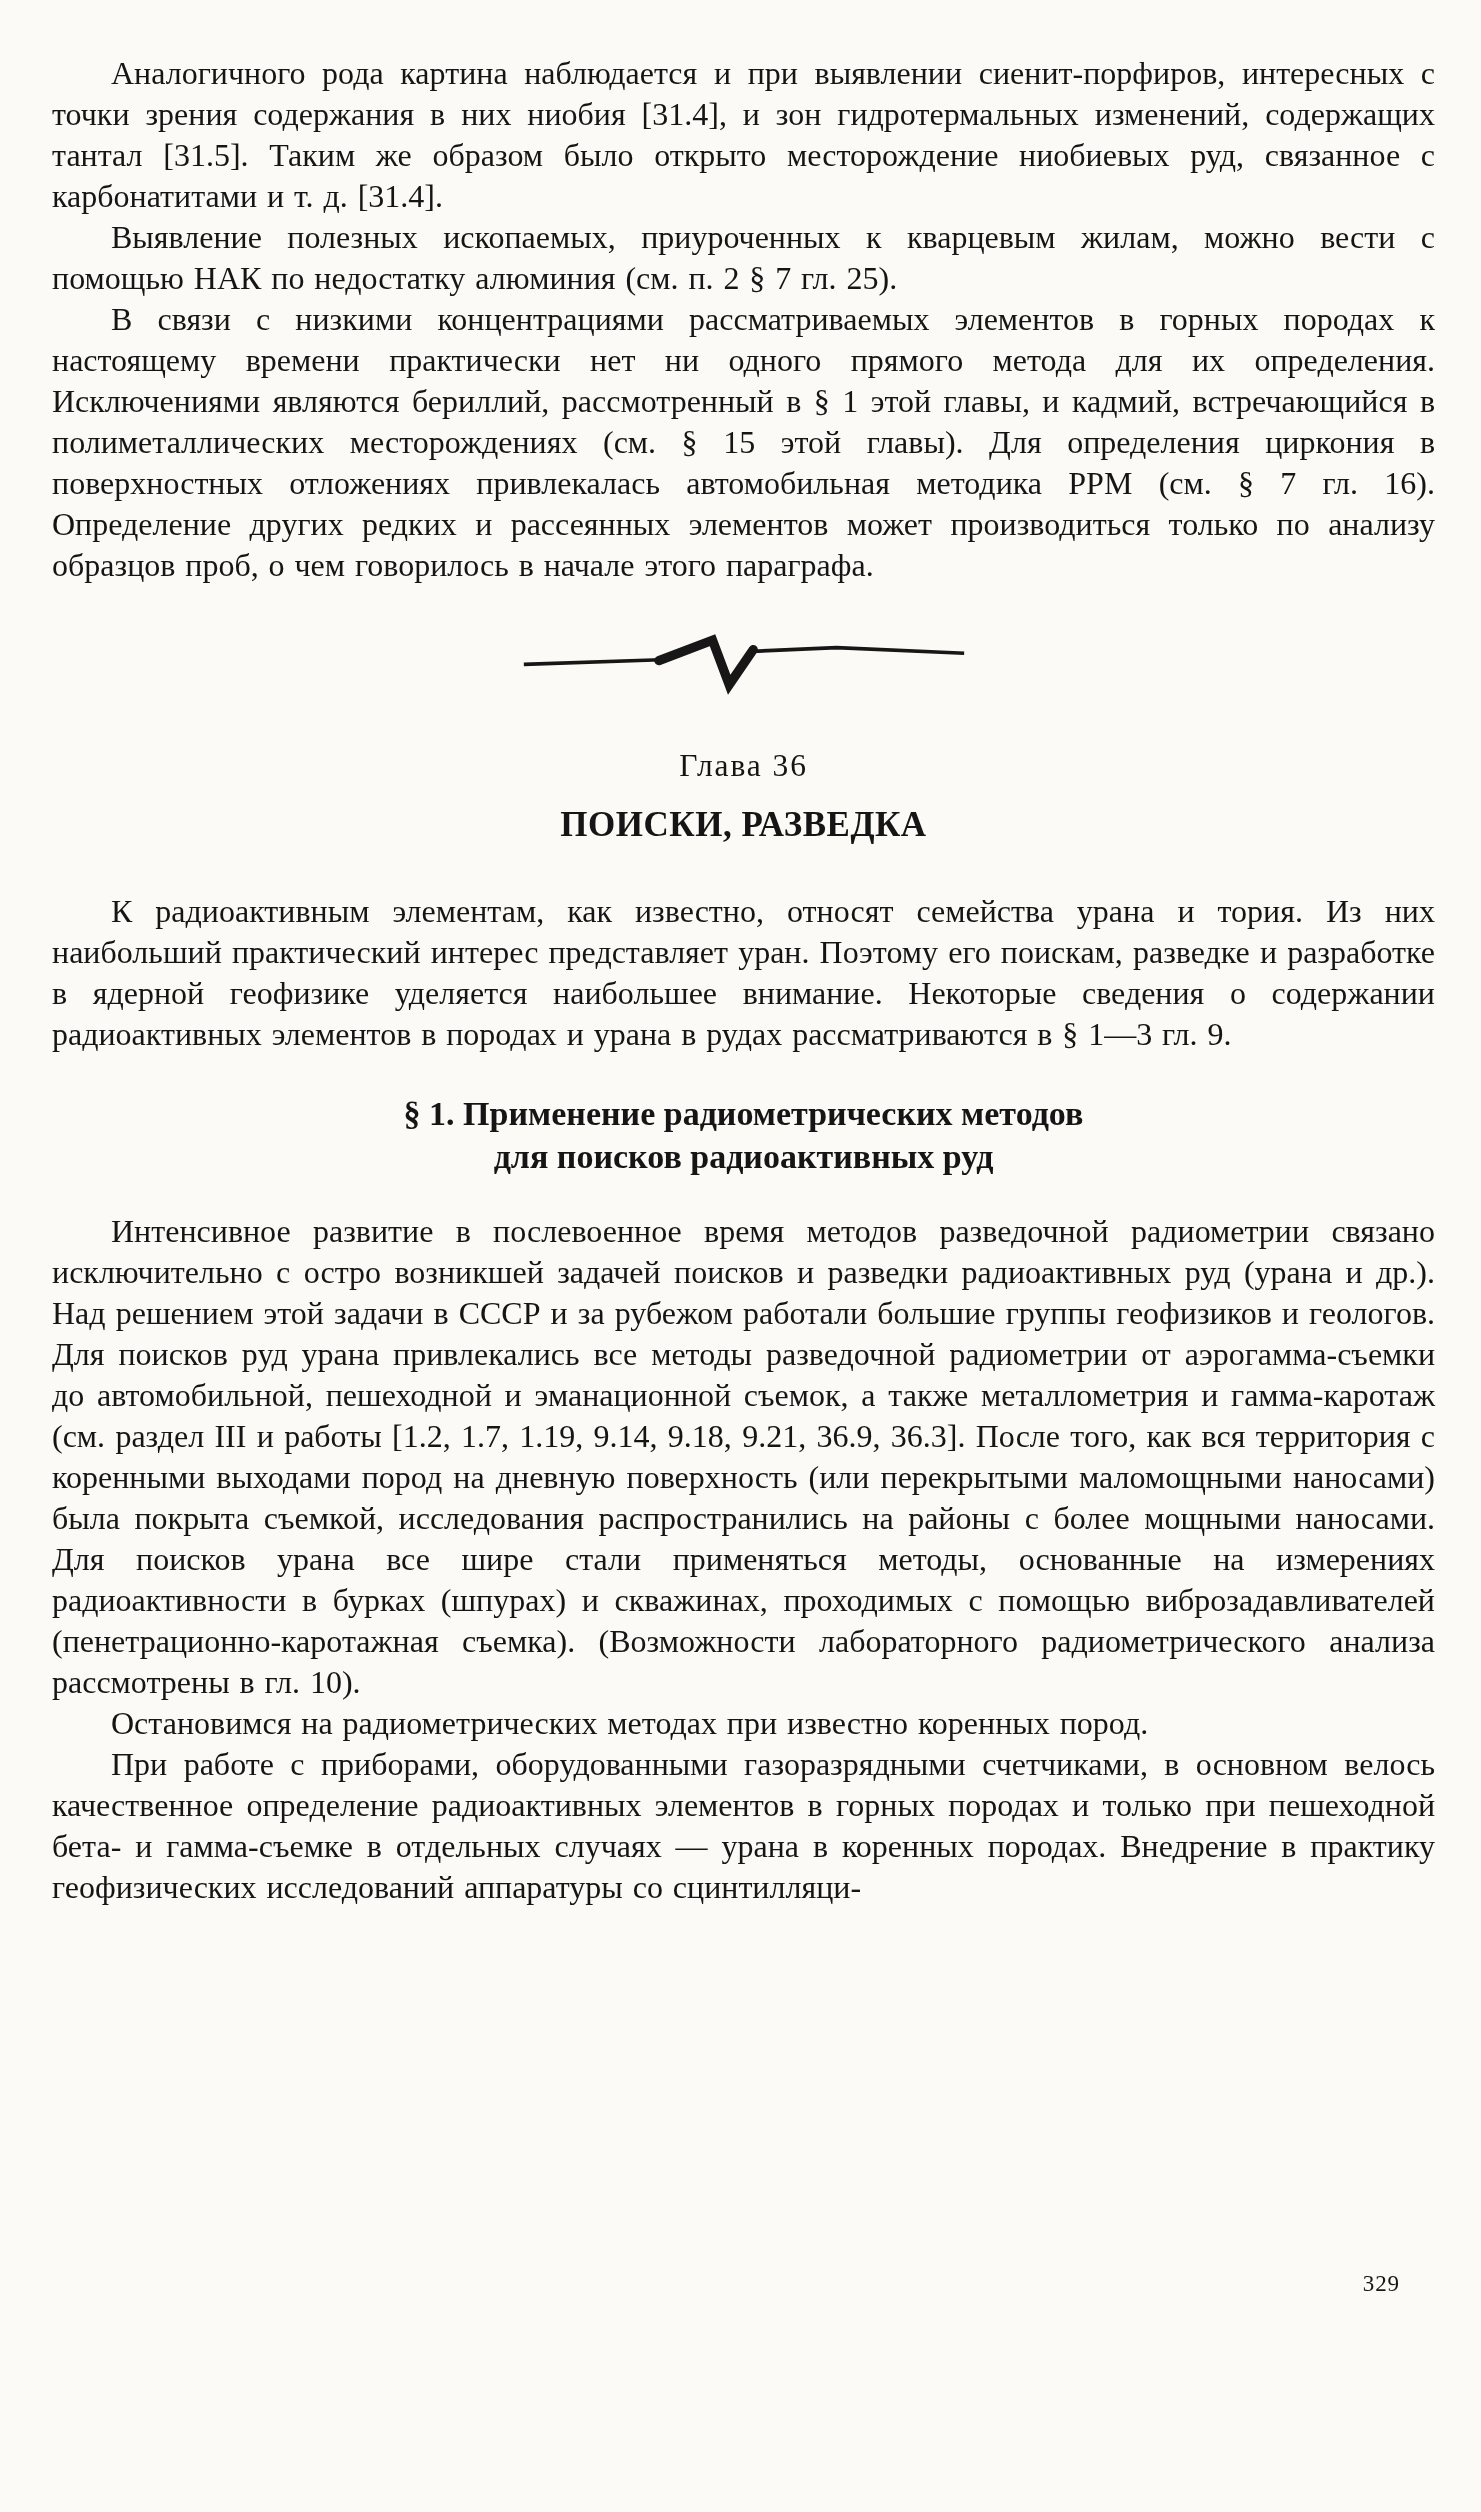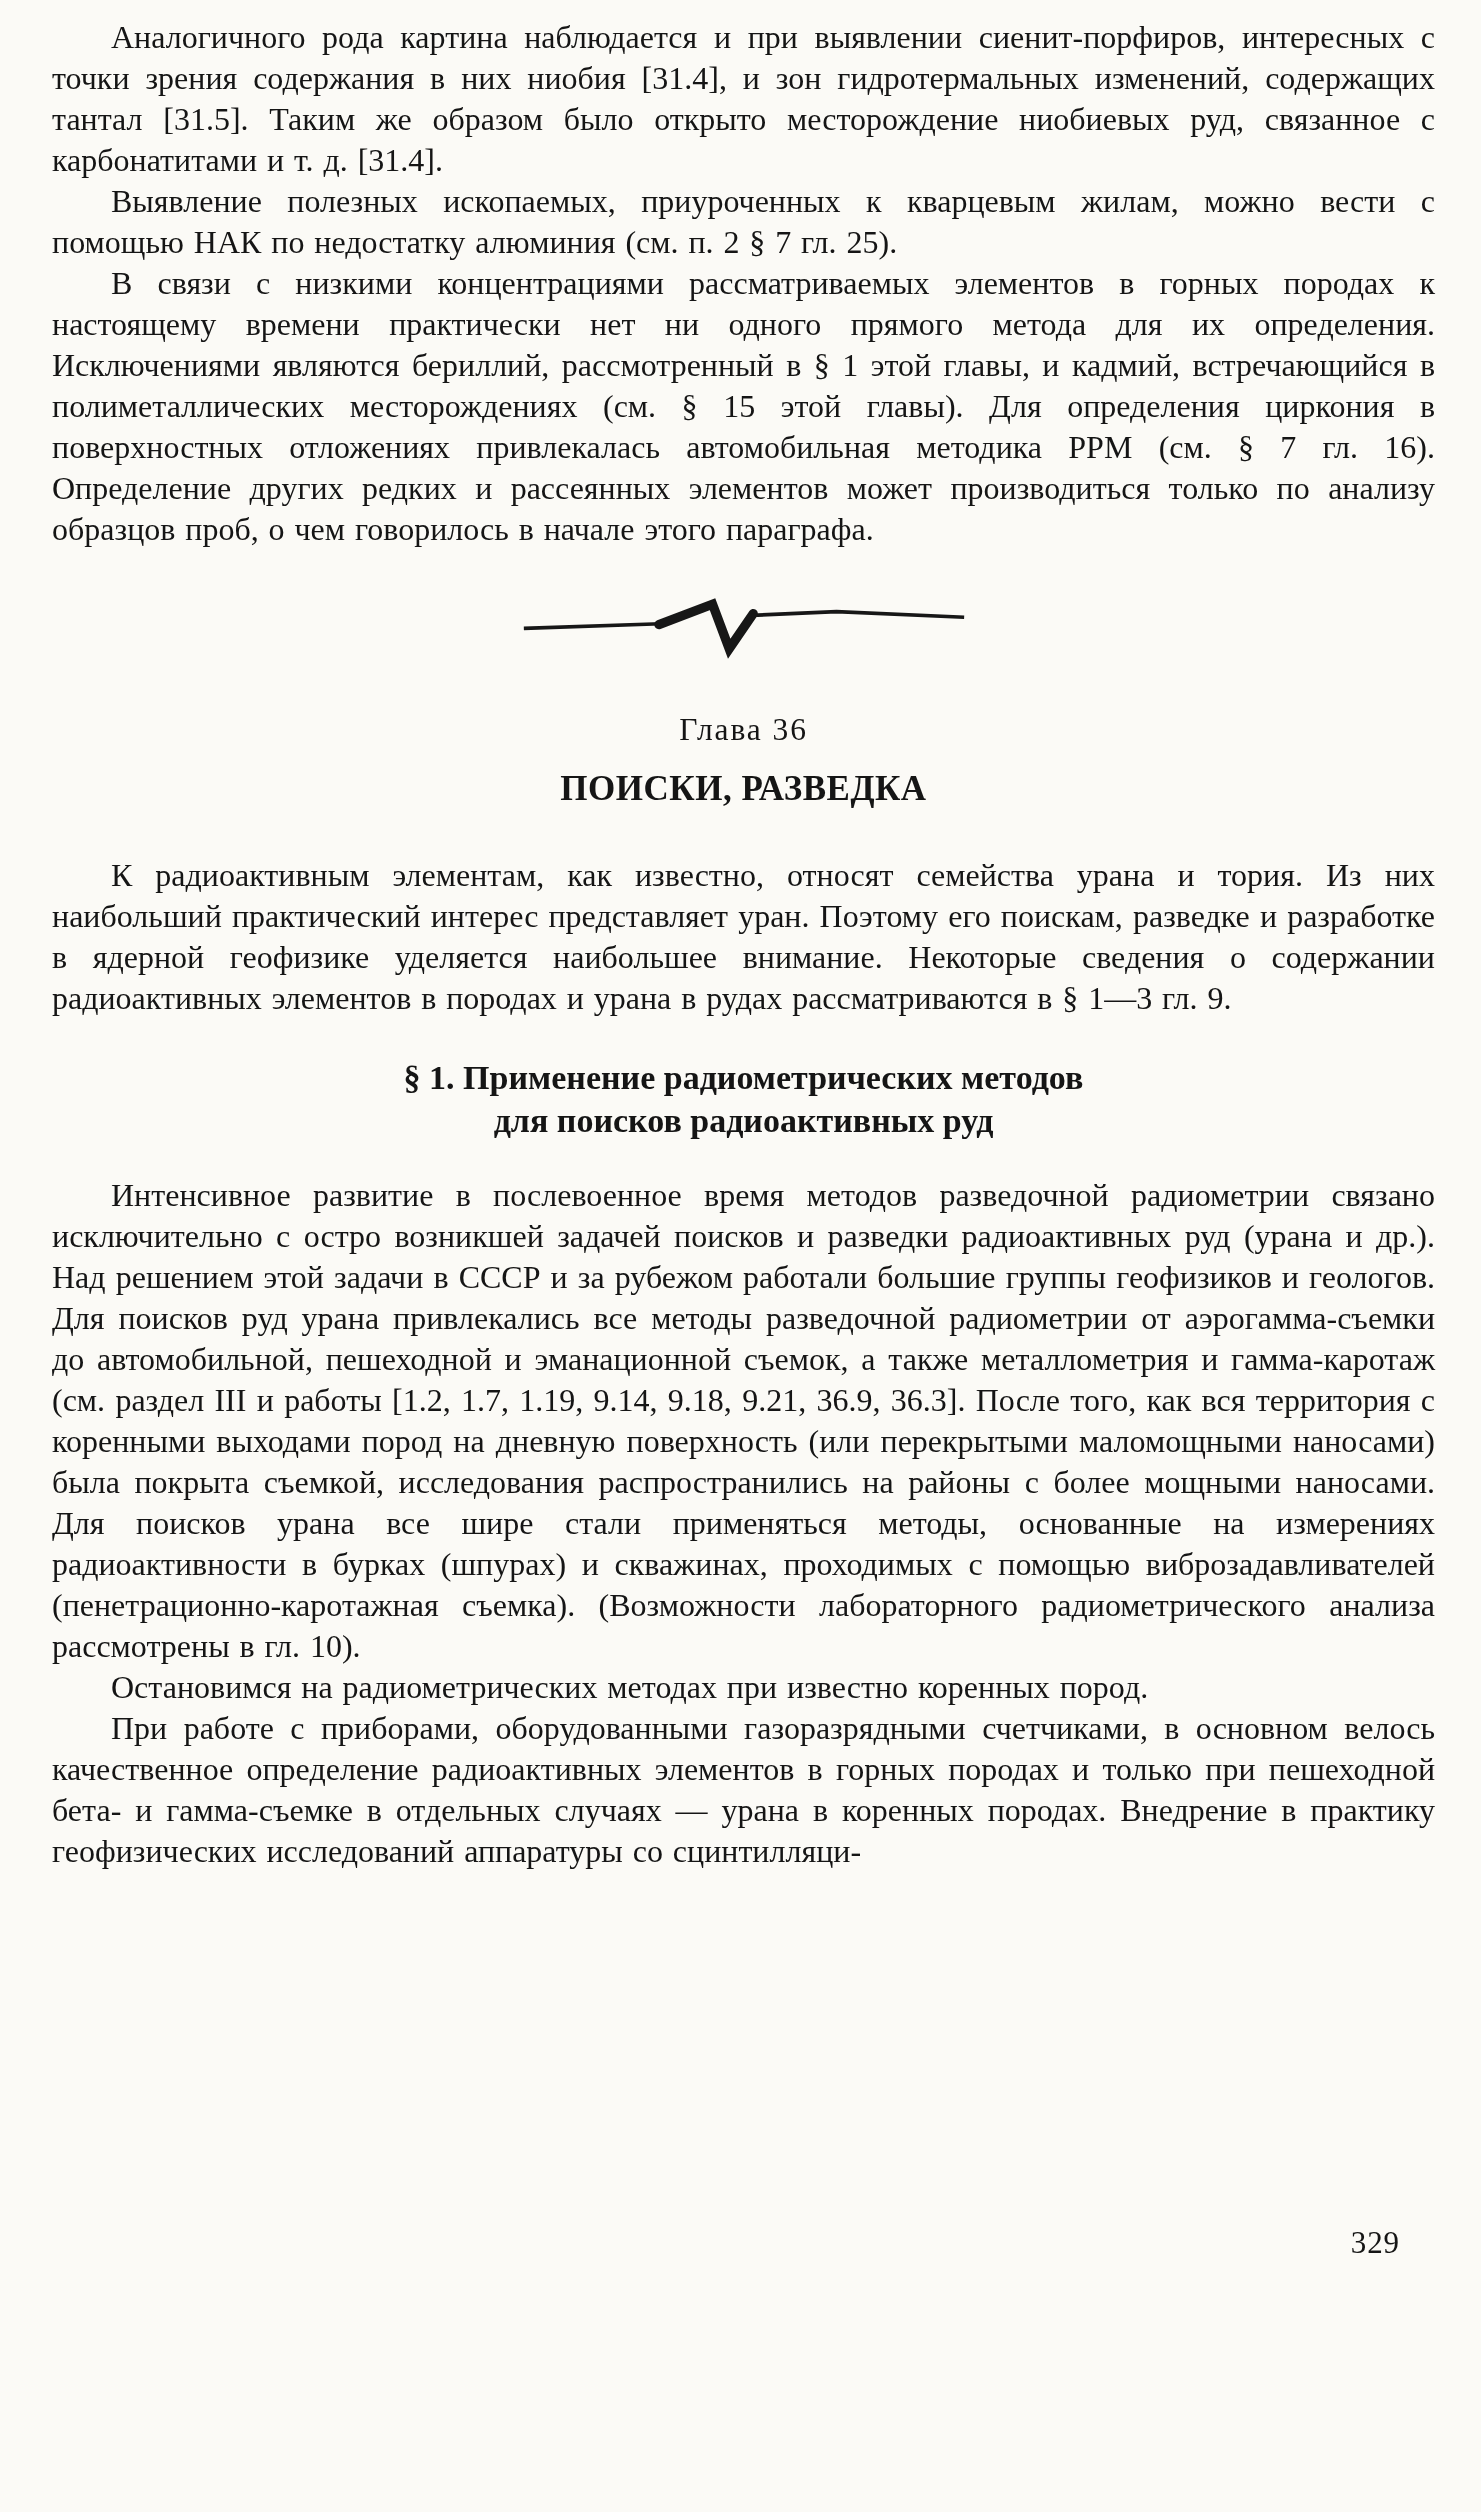--- a/index.html
+++ b/index.html
@@ -10,20 +10,21 @@
     background: #fbfaf6;
     color: #151515;
     font-family: "Liberation Serif", "DejaVu Serif", serif;
   }
   .page {
     position: relative;
     width: 1481px;
     height: 2292px;
     padding: 16.7px 46px 0 52px;
     overflow: hidden;
+    margin-top: 36px;
   }
   .text-column { width: 100%; }
   .para {
     font-size: 32px;
     line-height: 41px;
     text-align: justify;
     text-indent: 59px;
     margin: 0;
     word-spacing: 1.9px;
   }
@@ -52,21 +53,21 @@
     font-size: 34px;
     font-weight: bold;
     text-align: center;
     line-height: 43px;
     margin: 37px 0 33px 0;
   }
   .page-number {
     position: absolute;
     right: 81px;
     bottom: 31.5px;
-    font-size: 31px;
+    font-size: 23px;
     letter-spacing: 0.9px;
   }
 </style>
 </head>
 <body>
 
 <div class="page">
   <main class="text-column">
 
     <p class="para">Аналогичного рода картина наблюдается и при выявлении сиенит-порфиров, интересных с точки зрения содержания в них ниобия [31.4], и зон гидротермальных изменений, содержащих тантал [31.5]. Таким же образом было открыто месторождение ниобиевых руд, связанное с карбонатитами и т. д. [31.4].</p>

